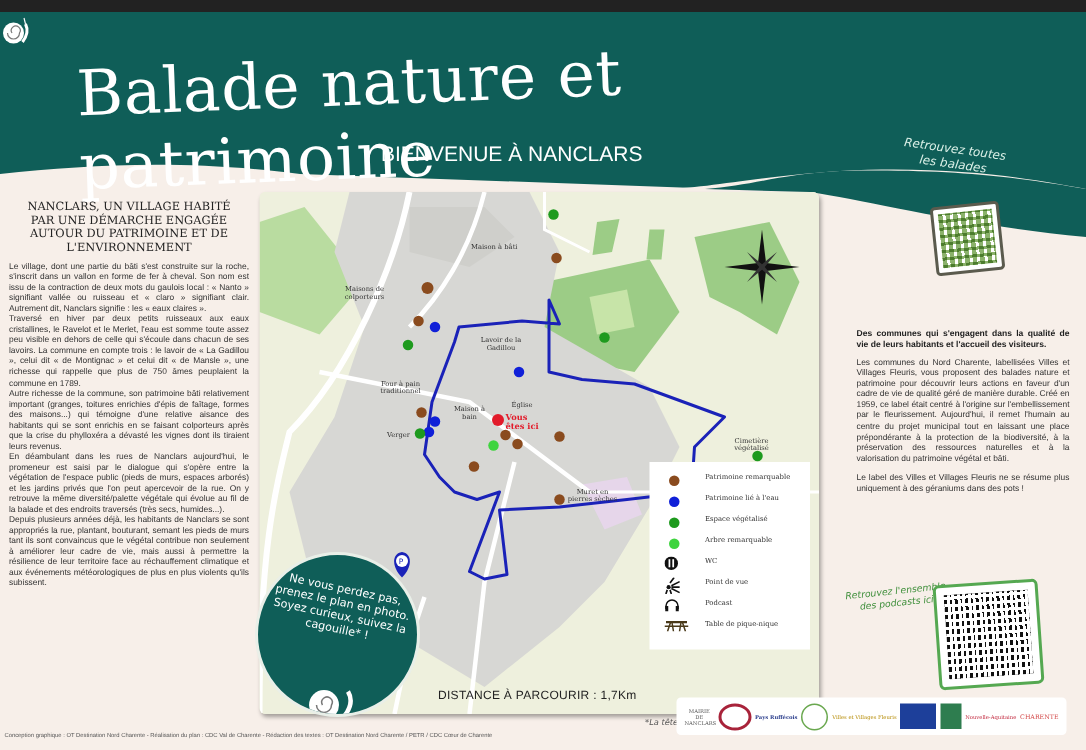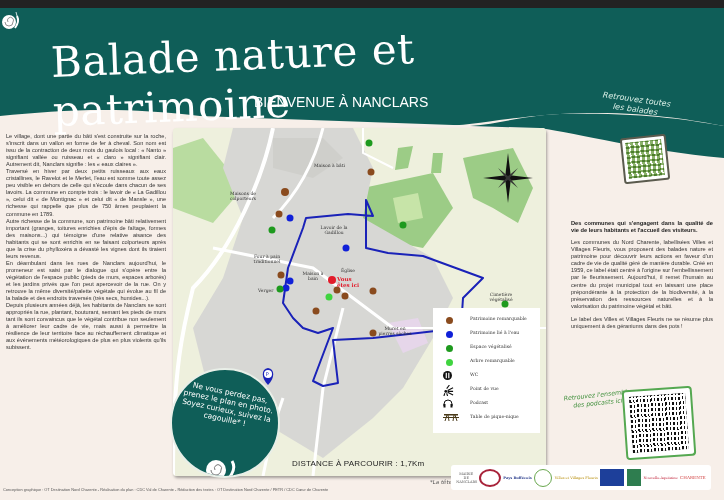--- a/index.html
+++ b/index.html
@@ -72,20 +72,21 @@
       <path d="M15 20 C18 16 19 12 17 8" stroke="#fff" stroke-width="2" fill="none"></path>
       <line x1="17" y1="8" x2="16" y2="4" stroke="#fff" stroke-width="0.8"></line>
     </svg>
   </div>
 
   <div class="qr-top">
       <div class="pat"></div>
     </div>
 
   <div class="left-col">
+    <div class="left-heading">NANCLARS, UN VILLAGE HABITÉ PAR UNE DÉMARCHE ENGAGÉE AUTOUR DU PATRIMOINE ET DE L'ENVIRONNEMENT</div>
     <div class="left-text">
       <p>Le village, dont une partie du bâti s'est construite sur la roche, s'inscrit dans un vallon en forme de fer à cheval. Son nom est issu de la contraction de deux mots du gaulois local : « Nanto » signifiant vallée ou ruisseau et « claro » signifiant clair. Autrement dit, Nanclars signifie : les « eaux claires ».</p>
       <p>Traversé en hiver par deux petits ruisseaux aux eaux cristallines, le Ravelot et le Merlet, l'eau est somme toute assez peu visible en dehors de celle qui s'écoule dans chacun de ses lavoirs. La commune en compte trois : le lavoir de « La Gadillou », celui dit « de Montignac » et celui dit « de Mansle », une richesse qui rappelle que plus de 750 âmes peuplaient la commune en 1789.</p>
       <p>Autre richesse de la commune, son patrimoine bâti relativement important (granges, toitures enrichies d'épis de faîtage, formes des maisons...) qui témoigne d'une relative aisance des habitants qui se sont enrichis en se faisant colporteurs après que la crise du phylloxéra a dévasté les vignes dont ils tiraient leurs revenus.</p>
       <p>En déambulant dans les rues de Nanclars aujourd'hui, le promeneur est saisi par le dialogue qui s'opère entre la végétation de l'espace public (pieds de murs, espaces arborés) et les jardins privés que l'on peut apercevoir de la rue. On y retrouve la même diversité/palette végétale qui évolue au fil de la balade et des endroits traversés (très secs, humides...).</p>
       <p>Depuis plusieurs années déjà, les habitants de Nanclars se sont appropriés la rue, plantant, bouturant, semant les pieds de murs tant ils sont convaincus que le végétal contribue non seulement à améliorer leur cadre de vie, mais aussi à permettre la résilience de leur territoire face au réchauffement climatique et aux événements météorologiques de plus en plus violents qu'ils subissent.</p>
     </div>
   </div>
 
   <div class="map">

